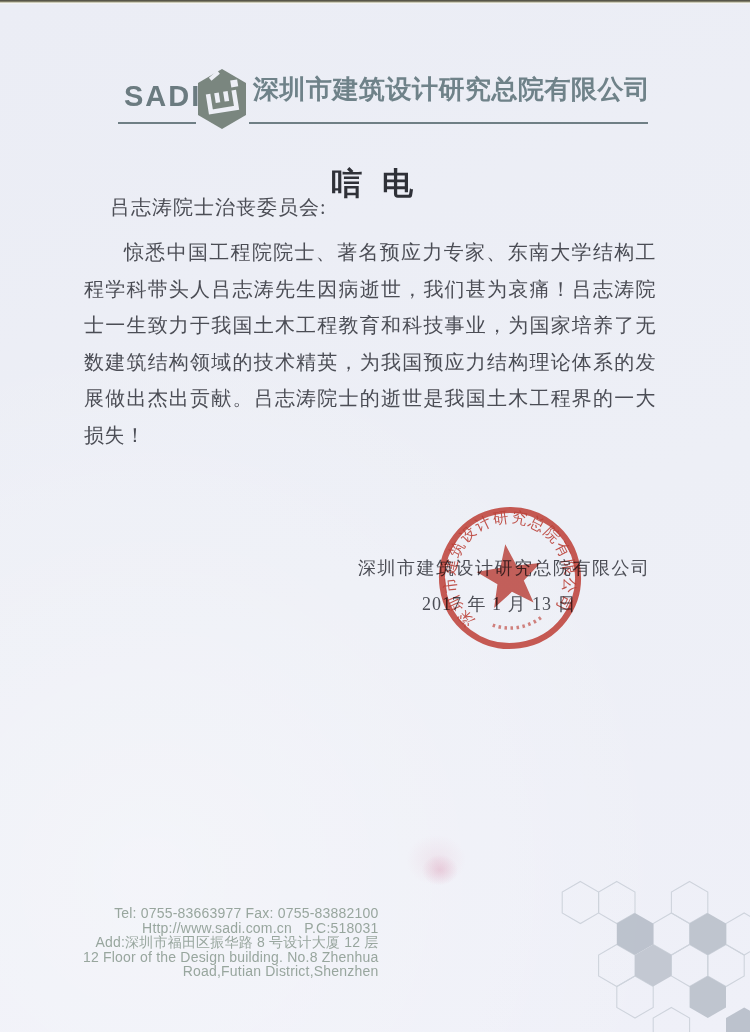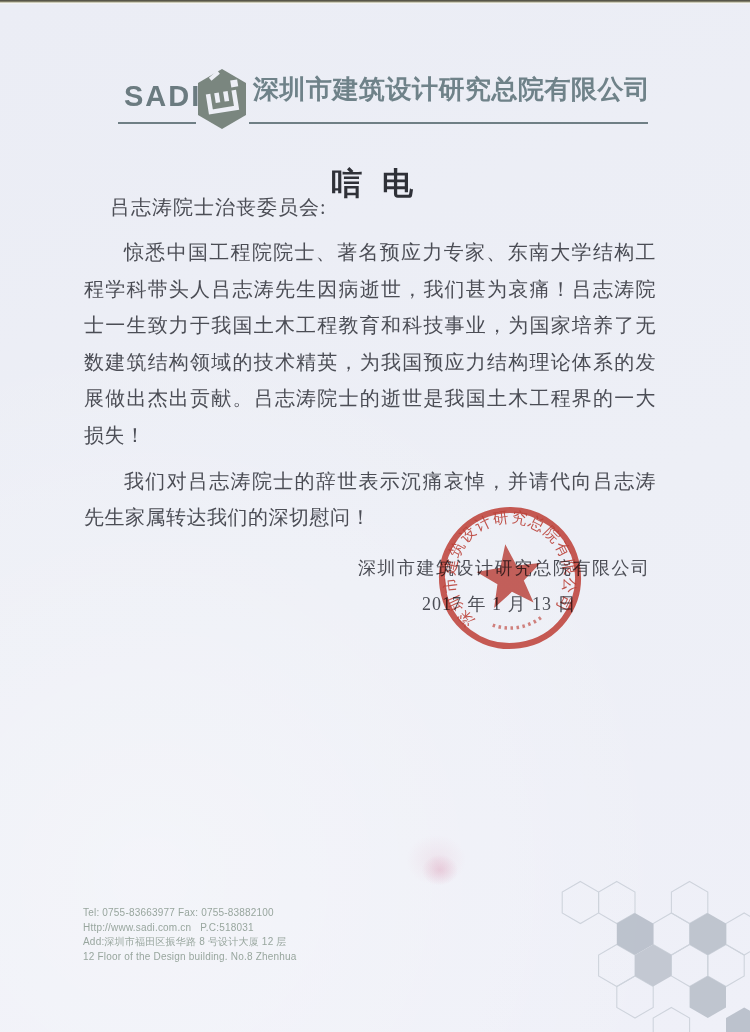--- a/index.html
+++ b/index.html
@@ -77,22 +77,23 @@
     background:
       radial-gradient(26px 22px at 52px 46px, rgba(205,95,135,.22), rgba(205,95,135,0) 70%),
       radial-gradient(40px 34px at 48px 36px, rgba(215,130,160,.12), rgba(215,130,160,0) 75%);
   }
   
   .watermark{position:absolute;right:0;bottom:0;opacity:.85;}
   
   .footer{
     position:absolute;left:83px;top:906px;
     font-family:"Liberation Sans",sans-serif;
-    font-size:10px;line-height:14.6px;color:#98a69e;
+    font-size:14px;line-height:14.6px;color:#98a69e;
     letter-spacing:.2px;
+    text-align:right;
   }
   .footer div{white-space:pre;}
 </style>
 </head>
 <body>
 
 <div class="page">
 
   <div class="scan-topline"></div>
 
@@ -112,21 +113,20 @@
 
   <div class="company-cn">深圳市建筑设计研究总院有限公司</div>
   <div class="rule rule-left"></div>
   <div class="rule rule-right"></div>
 
   <h1 class="title">唁 电</h1>
   <div class="salutation">吕志涛院士治丧委员会:</div>
 
   <div class="body">
     <p>惊悉中国工程院院士、著名预应力专家、东南大学结构工程学科带头人吕志涛先生因病逝世，我们甚为哀痛！吕志涛院士一生致力于我国土木工程教育和科技事业，为国家培养了无数建筑结构领域的技术精英，为我国预应力结构理论体系的发展做出杰出贡献。吕志涛院士的逝世是我国土木工程界的一大损失！</p>
-    <p>我们对吕志涛院士的辞世表示沉痛哀悼，并请代向吕志涛先生家属转达我们的深切慰问！</p>
   </div>
 
   <div class="sig-company">深圳市建筑设计研究总院有限公司</div>
   <div class="sig-date">2017 年 1 月 13 日</div>
 
   <svg class="stamp" width="148" height="148" viewBox="0 0 148 148">
     <circle cx="74" cy="74" r="68" fill="none" stroke="#c8372c" stroke-width="6" opacity=".88"></circle>
     <defs>
       <path id="seal-arc" d="M 30.8,107.5 A 55,55 0 1 1 117.2,107.5" fill="none"></path>
     </defs>
@@ -162,15 +162,16 @@
       <use href="#wh" x="172.8" y="205" fill="#b7bec8"></use>
       <use href="#wh" x="209.2" y="236.5" fill="#b4bbc6"></use>
     </g>
   </svg>
 
   <div class="footer">
     <div>Tel: 0755-83663977 Fax: 0755-83882100</div>
     <div>Http://www.sadi.com.cn   P.C:518031</div>
     <div>Add:深圳市福田区振华路 8 号设计大厦 12 层</div>
     <div>12 Floor of the Design building. No.8 Zhenhua</div>
+    <div>Road,Futian District,Shenzhen</div>
   </div>
 
 </div>
 
 </body></html>

